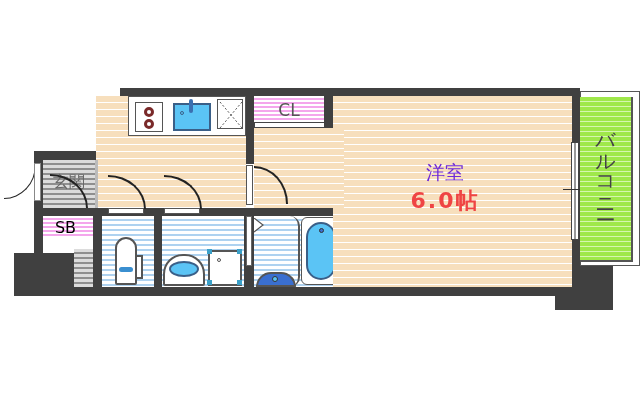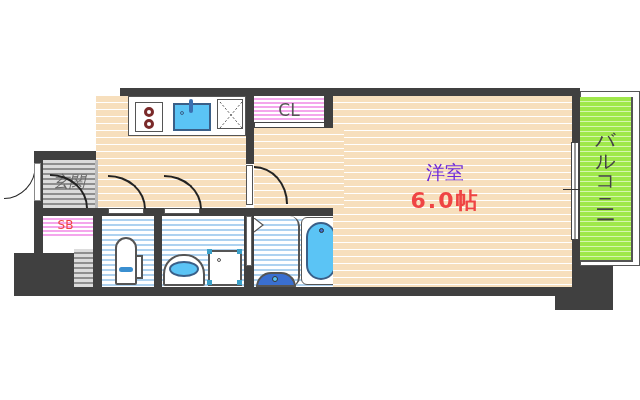--- a/index.html
+++ b/index.html
@@ -46,38 +46,38 @@
   <div class="abs" style="left:88px;top:2px;width:26px;height:30px;border:1px solid #555;background:#fff;">
     <svg width="26" height="30" viewBox="0 0 26 30">
         <line x1="2" y1="2" x2="24" y2="28" stroke="#555" stroke-dasharray="2,2"></line>
         <line x1="24" y1="2" x2="2" y2="28" stroke="#555" stroke-dasharray="2,2"></line>
       </svg>
   </div>
 </div>
 
 <div class="abs floor-gray" style="left:43px;top:160px;width:52px;height:48px;"></div>
 <div class="abs" style="left:95px;top:160px;width:3px;height:48px;background:#bbb;"></div>
-<div class="abs label" style="left:46px;top:172px;width:46px;font-size:16px;color:#666;font-style:italic;">玄関</div>
+<div class="abs label" style="left:46px;top:172px;width:46px;font-size:16px;color:#666;">玄関</div>
 <div class="abs" style="left:4px;top:165px;width:32px;height:34px;border:1.5px solid #222;border-left:none;border-top:none;border-radius:0 0 100% 0;"></div>
 <div class="abs" style="left:34px;top:163px;width:7px;height:38px;background:#fff;border:1px solid #888;"></div>
 <div class="abs door-arc" style="left:50px;top:174px;width:38px;height:34px;"></div>
 
 <div class="abs wall" style="left:43px;top:208px;width:306px;height:8px;"></div>
 <div class="abs wall" style="left:246px;top:88px;width:8px;height:76px;"></div>
 <div class="abs wall" style="left:342px;top:208px;width:8px;height:80px;"></div>
 
 <div class="abs door-arc" style="left:108px;top:175px;width:38px;height:34px;"></div>
 <div class="abs" style="left:108px;top:208px;width:36px;height:6px;background:#fff;border:1px solid #555;"></div>
 <div class="abs door-arc" style="left:164px;top:175px;width:38px;height:34px;"></div>
 <div class="abs" style="left:164px;top:208px;width:36px;height:6px;background:#fff;border:1px solid #555;"></div>
 <div class="abs door-arc" style="left:254px;top:166px;width:34px;height:38px;"></div>
 <div class="abs" style="left:246px;top:165px;width:7px;height:40px;background:#fff;border:1px solid #555;"></div>
 
 <div class="abs floor-pink" style="left:43px;top:216px;width:50px;height:22px;"></div>
-<div class="abs label" style="left:43px;top:218px;width:45px;font-size:12px;color:#ef4444;">SB</div>
+<div class="abs label" style="left:43px;top:218px;width:45px;font-size:16px;color:#000000;">SB</div>
 <div class="abs floor-gray" style="left:74px;top:249px;width:20px;height:38px;"></div>
 <div class="abs wall" style="left:93px;top:216px;width:9px;height:72px;"></div>
 
 <div class="abs floor-blue" style="left:102px;top:216px;width:52px;height:71px;"></div>
 <div class="abs" style="left:115px;top:237px;width:28px;height:48px;">
   <div class="abs" style="left:0;top:0;width:22px;height:48px;background:#fff;border:2px solid #555;border-radius:11px 11px 2px 2px;"></div>
   <div class="abs" style="left:20px;top:18px;width:8px;height:24px;background:#fff;border:2px solid #555;"></div>
   <div class="abs" style="left:4px;top:30px;width:14px;height:5px;background:#3a8fd0;border-radius:3px;"></div>
 </div>
 <div class="abs wall" style="left:154px;top:216px;width:8px;height:72px;"></div>

